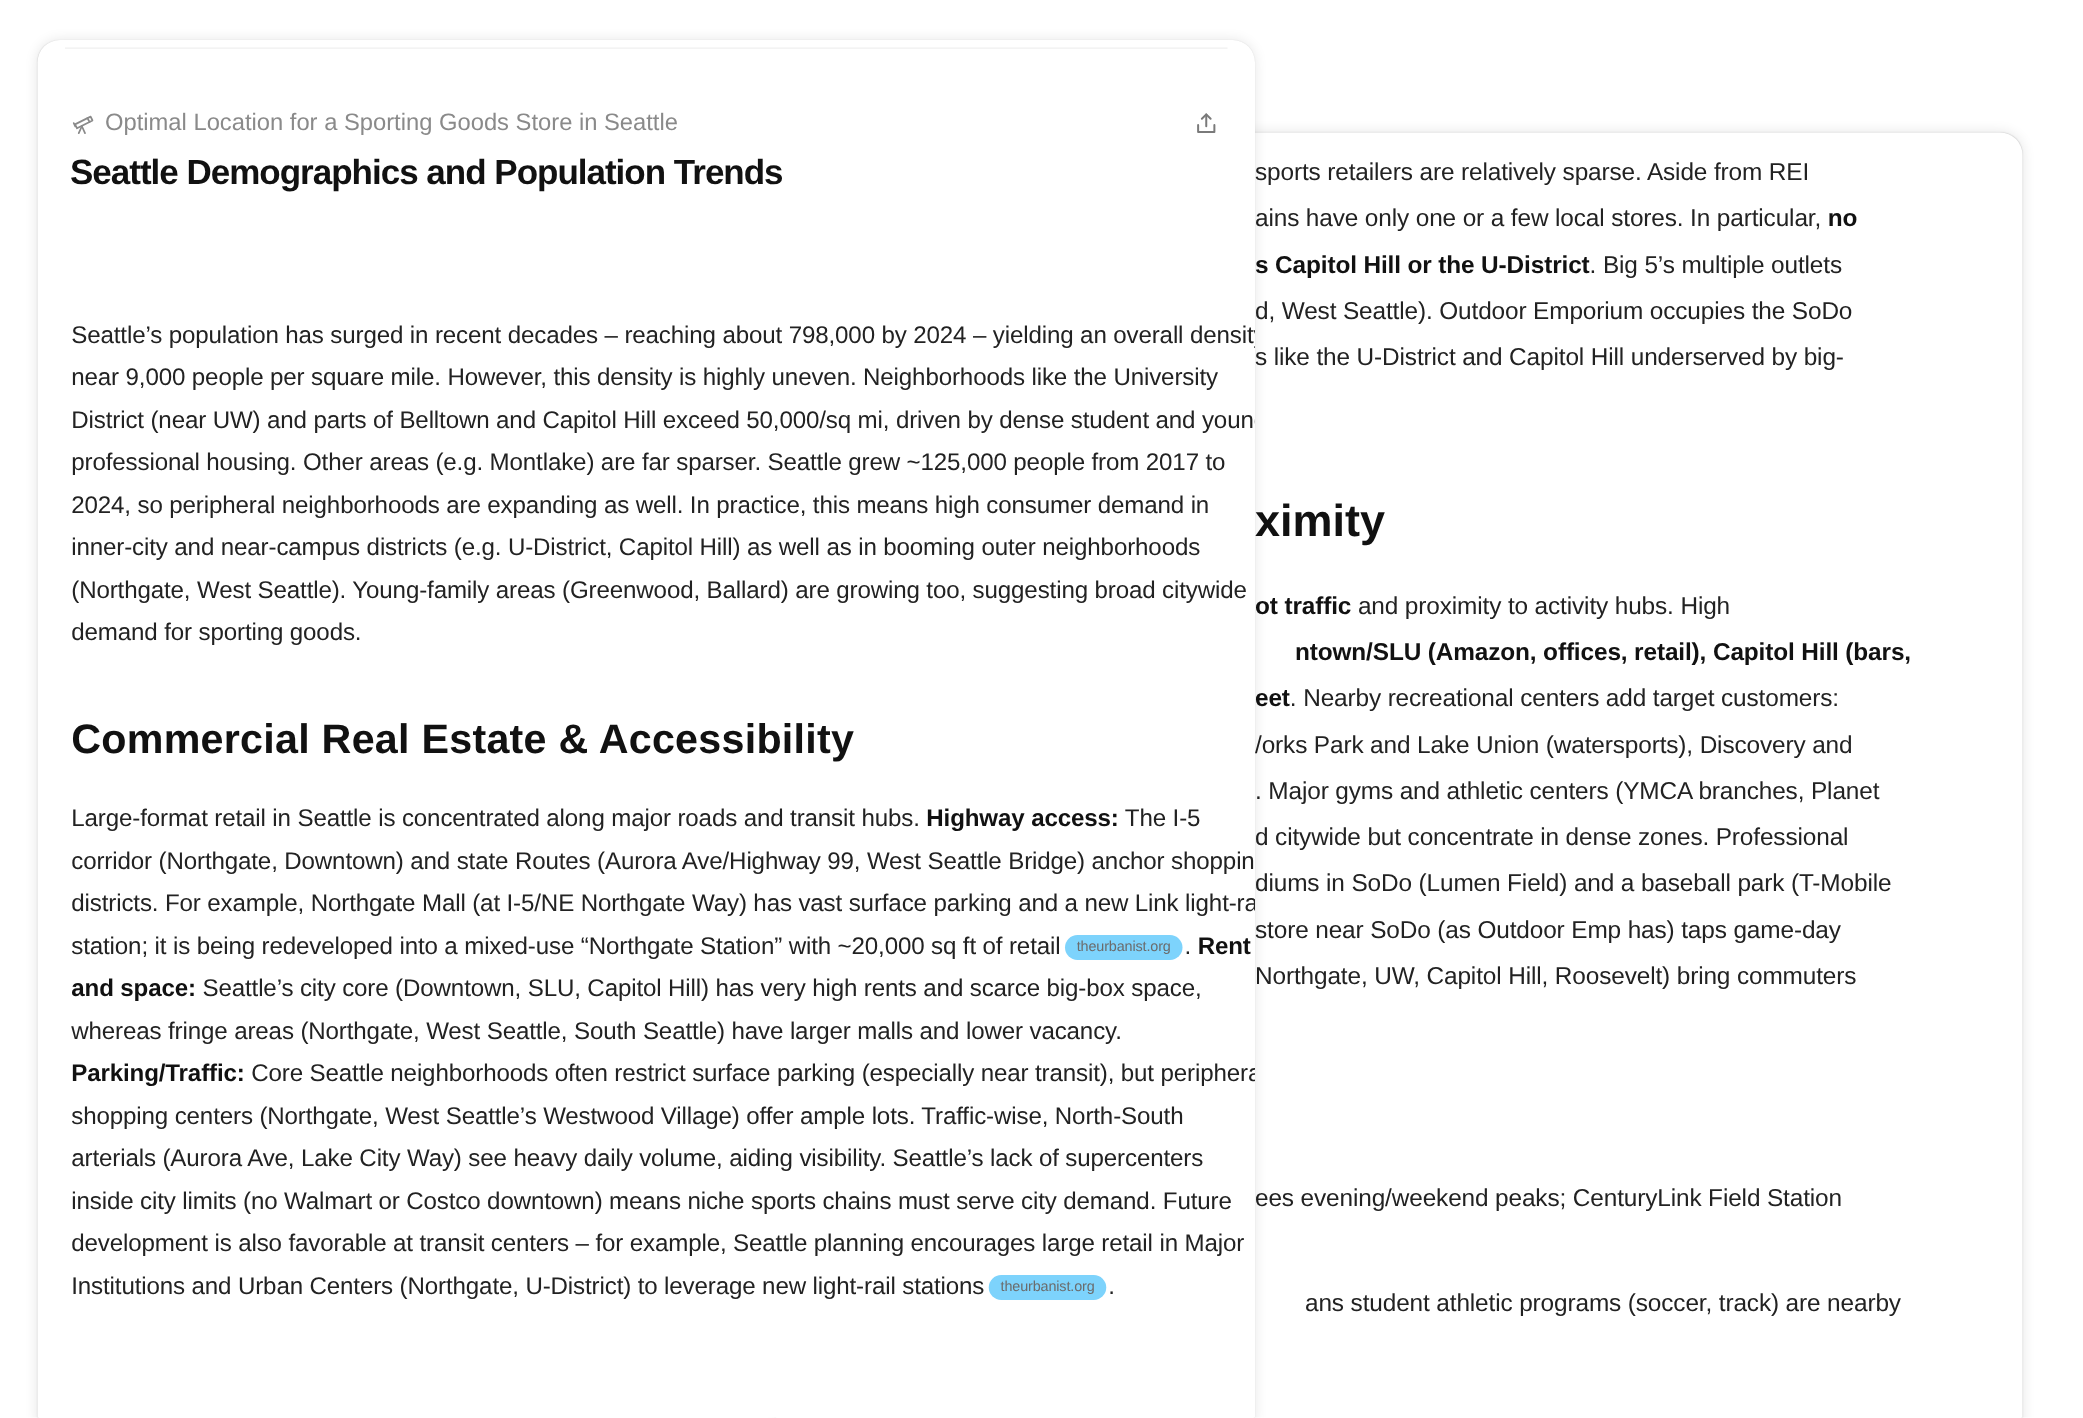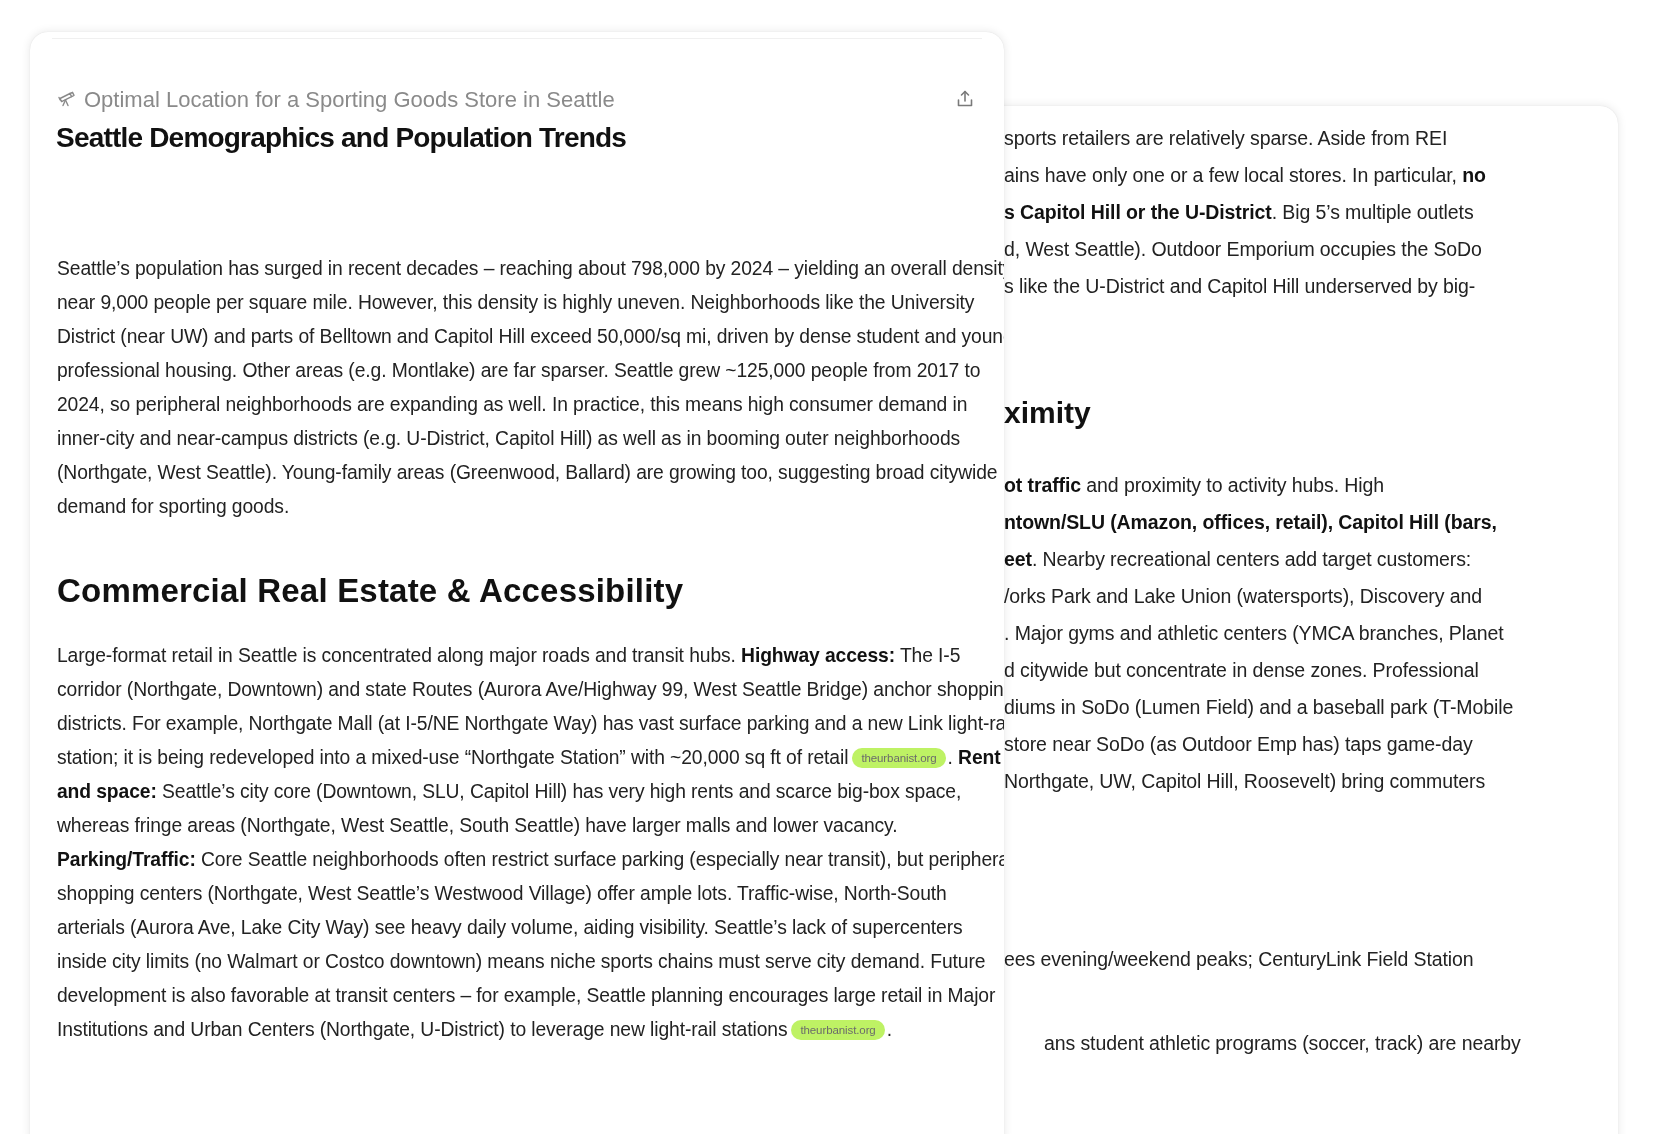--- a/index.html
+++ b/index.html
@@ -11,47 +11,47 @@
     position:absolute; background:#fff; border-radius:18px;
     box-shadow:0 0 10px rgba(0,0,0,0.10), 0 0 1px rgba(0,0,0,0.12);
     overflow:hidden;
   }
   #back-card { left:620px; top:106px; width:998px; height:1080px; }
   #front-card { left:30px; top:32px; width:974px; height:1120px; z-index:2; }
   .topline { position:absolute; left:22px; right:22px; top:6px; height:1px; background:#f0f0f0; }
   .back-inner { position:absolute; left:0; top:0; width:100%; height:100%; }
   .back-line { position:absolute; left:384px; font-size:19.5px; color:#222; white-space:nowrap; letter-spacing:-0.1px; }
   .back-line b { font-weight:bold; color:#111; }
-  .back-heading { position:absolute; left:384px; font-size:30px; font-weight:bold; color:#111; }
+  .back-heading { position:absolute; left:384px; font-size:36px; font-weight:bold; color:#111; }
 
-  .crumb { position:absolute; left:27px; top:55px; height:24px; display:flex; color:#8a8a8a; font-size:22px; }
+  .crumb { position:absolute; left:27px; top:55px; height:24px; display:flex; align-items:center; color:#8a8a8a; font-size:19px; }
   .crumb-icon { width:18px; height:18px; margin-right:9px; display:inline-block; }
   .share-btn { position:absolute; left:922px; top:56px; width:26px; height:26px; display:flex; align-items:center; justify-content:center; cursor:pointer; }
   .title { position:absolute; left:26px; top:90px; font-size:28px; font-weight:bold; color:#111; letter-spacing:-0.8px; margin:0; white-space:nowrap; }
   .para { position:absolute; left:27px; width:960px; font-size:19.3px; line-height:34px; color:#222; margin:0; letter-spacing:-0.1px; }
   .para b { color:#111; }
   .h2 { position:absolute; left:27px; font-size:33px; font-weight:bold; color:#111; margin:0; letter-spacing:0.2px; white-space:nowrap; }
   .chip {
-    display:inline-block; background:#bef264; color:#6b6b6b; font-size:11.5px; line-height:20px;
+    display:inline-block; background:#7dd3fc; color:#6b6b6b; font-size:11.5px; line-height:20px;
     padding:0 9px; border-radius:10px; vertical-align:2px; margin:0 2px 0 4px; cursor:pointer;
   }
 </style>
 </head>
 <body>
 
 <div id="back-card" class="card">
   <div class="back-inner" id="back-inner">
       <div class="back-line" style="top: 21px;"><span>sports retailers are relatively sparse. Aside from REI</span><b></b><span></span></div>
       <div class="back-line" style="top: 58px;"><span>ains have only one or a few local stores. In particular, </span><b>no</b><span></span></div>
       <div class="back-line" style="top: 95px;"><span></span><b>s Capitol Hill or the U-District</b><span>. Big 5’s multiple outlets</span></div>
       <div class="back-line" style="top: 132px;"><span>d, West Seattle). Outdoor Emporium occupies the SoDo</span><b></b><span></span></div>
       <div class="back-line" style="top: 169px;"><span>s like the U-District and Capitol Hill underserved by big-</span><b></b><span></span></div>
       <div class="back-heading" style="top: 290px;">ximity</div>
       <div class="back-line" style="top: 368px;"><span></span><b>ot traffic</b><span> and proximity to activity hubs. High</span></div>
-      <div class="back-line" style="top: 405px;"><span></span><b>ntown/SLU (Amazon, offices, retail), Capitol Hill (bars,</b><span></span></div>
+      <div class="back-line" style="top: 405px; margin-left: 32px;"><span></span><b>ntown/SLU (Amazon, offices, retail), Capitol Hill (bars,</b><span></span></div>
       <div class="back-line" style="top: 442px;"><span></span><b>eet</b><span>. Nearby recreational centers add target customers:</span></div>
       <div class="back-line" style="top: 479px;"><span>/orks Park and Lake Union (watersports), Discovery and</span><b></b><span></span></div>
       <div class="back-line" style="top: 516px;"><span>. Major gyms and athletic centers (YMCA branches, Planet</span><b></b><span></span></div>
       <div class="back-line" style="top: 553px;"><span>d citywide but concentrate in dense zones. Professional</span><b></b><span></span></div>
       <div class="back-line" style="top: 590px;"><span>diums in SoDo (Lumen Field) and a baseball park (T-Mobile</span><b></b><span></span></div>
       <div class="back-line" style="top: 627px;"><span>store near SoDo (as Outdoor Emp has) taps game-day</span><b></b><span></span></div>
       <div class="back-line" style="top: 664px;"><span>Northgate, UW, Capitol Hill, Roosevelt) bring commuters</span><b></b><span></span></div>
       <div class="back-line" style="top: 842px;"><span>ees evening/weekend peaks; CenturyLink Field Station</span><b></b><span></span></div>
       <div class="back-line" style="top: 926px; padding-left: 40px;"><span>ans student athletic programs (soccer, track) are nearby</span><b></b><span></span></div>
     </div>

